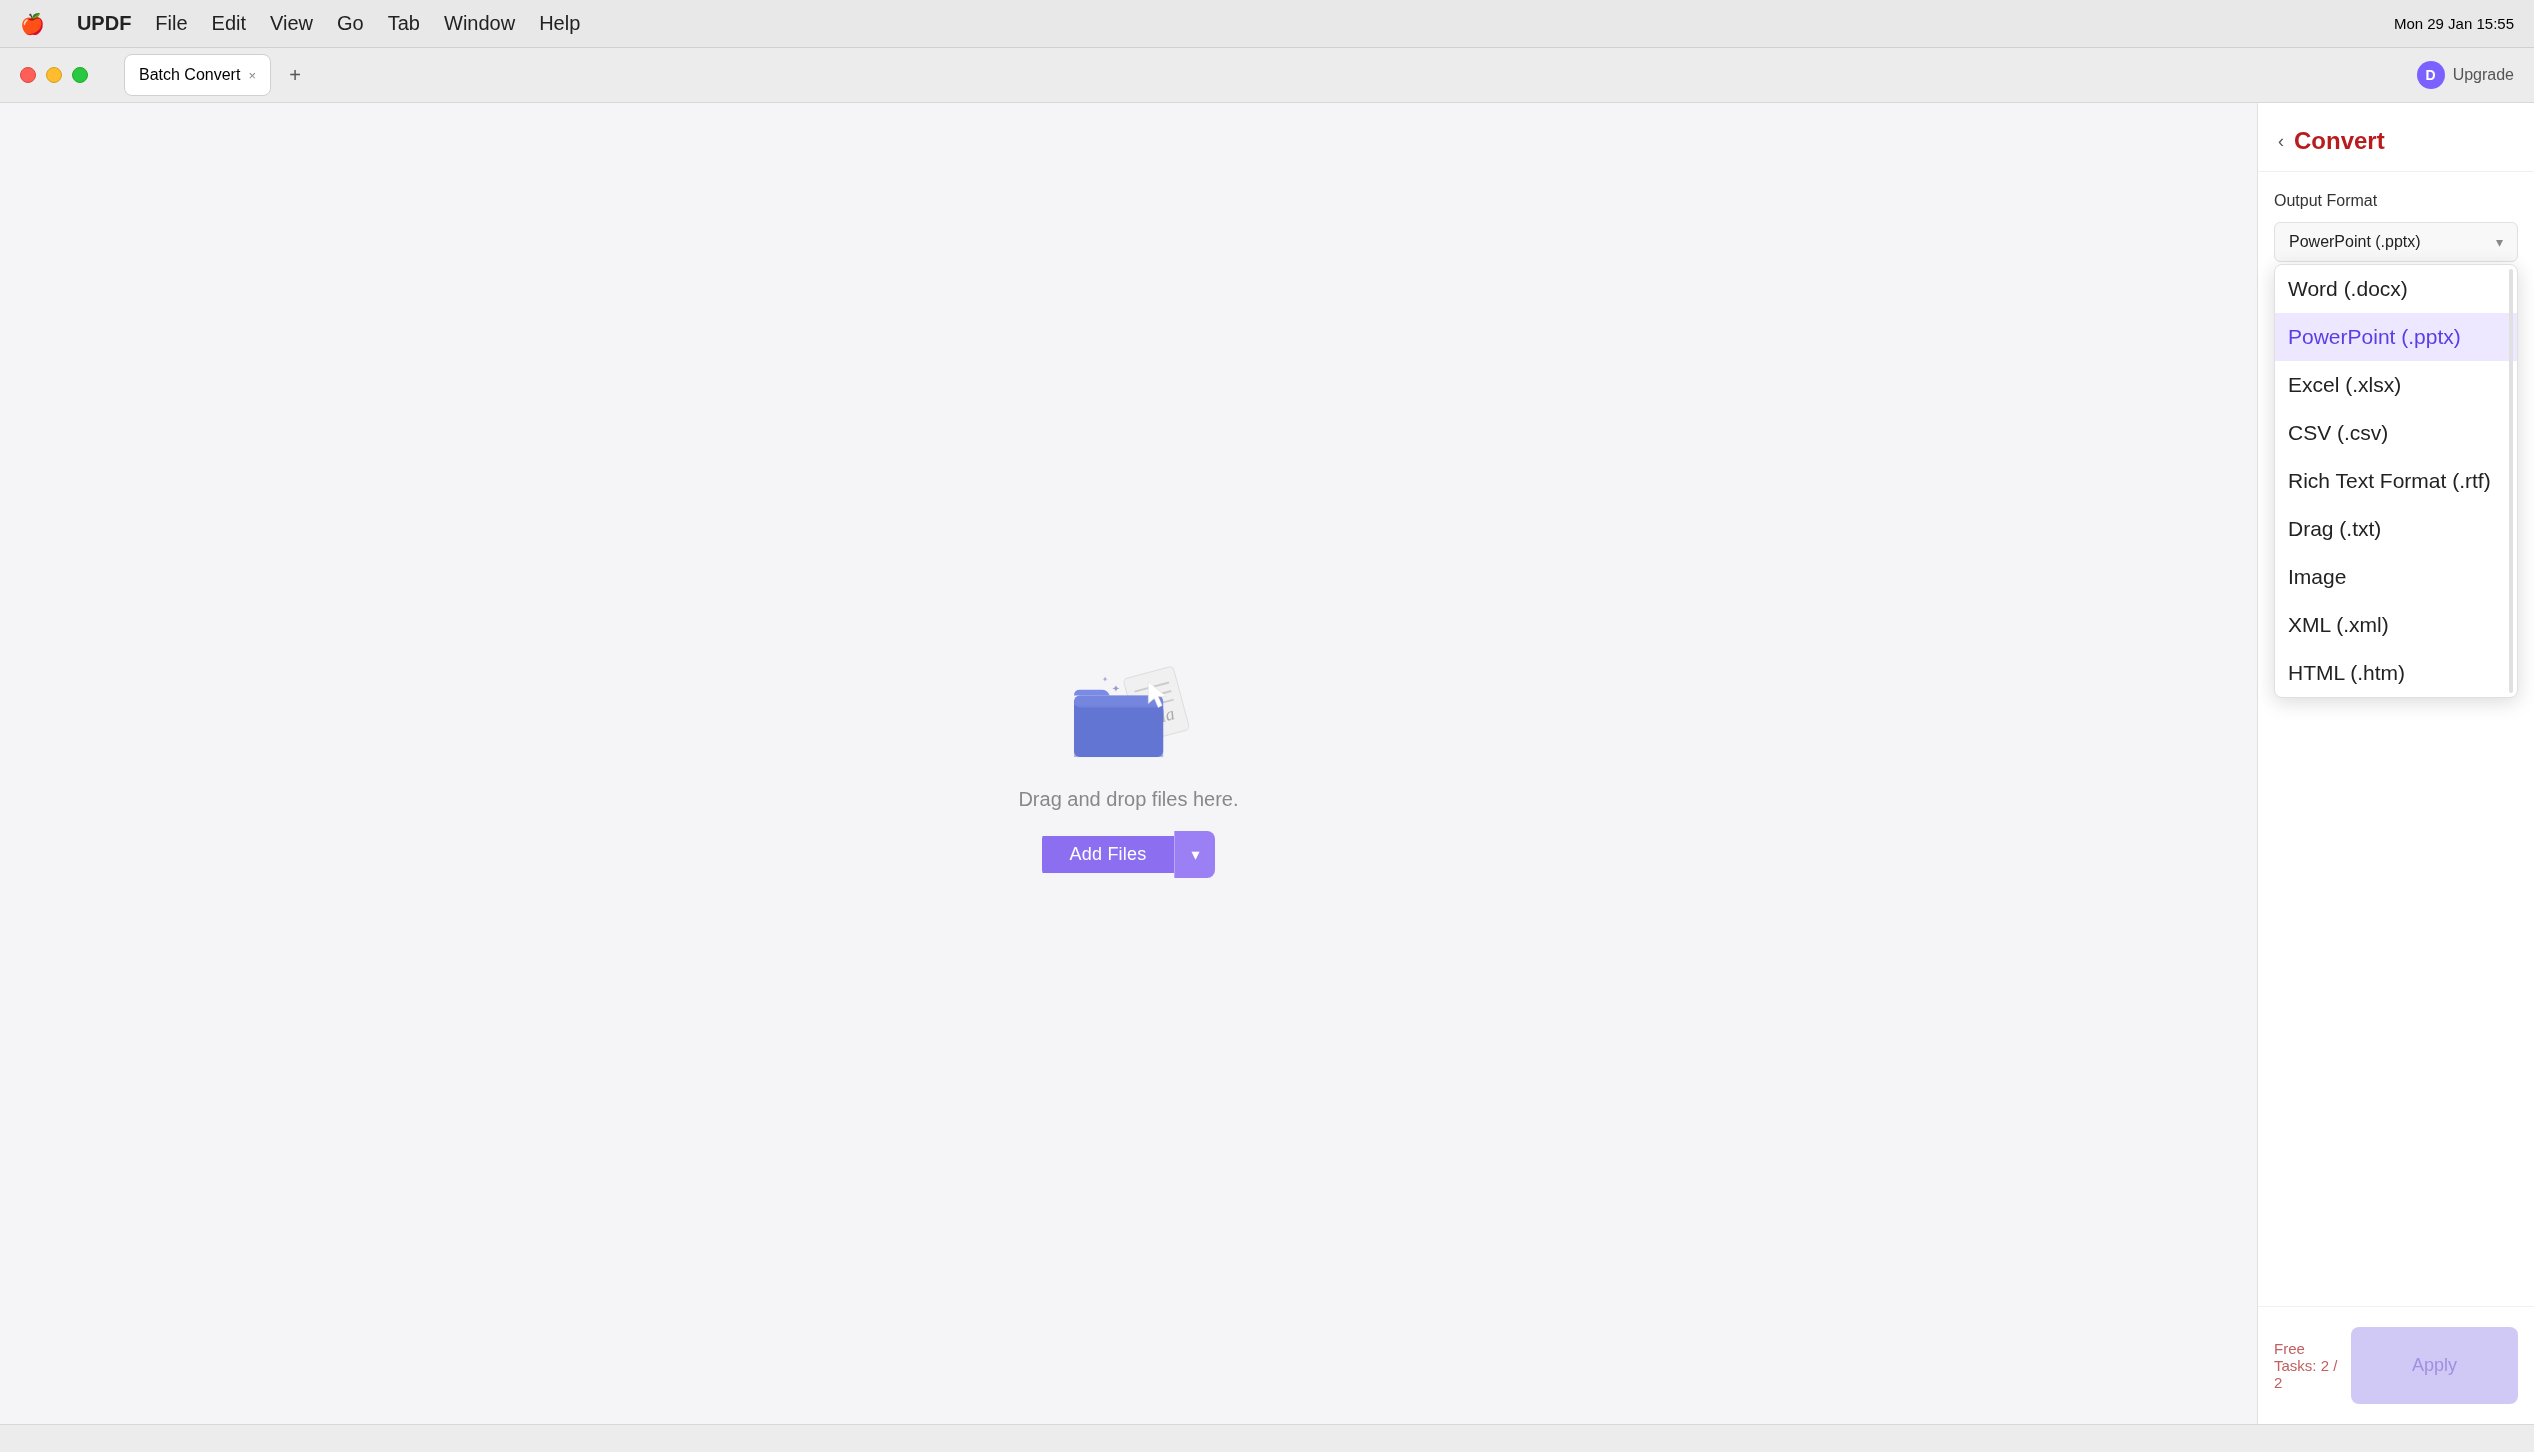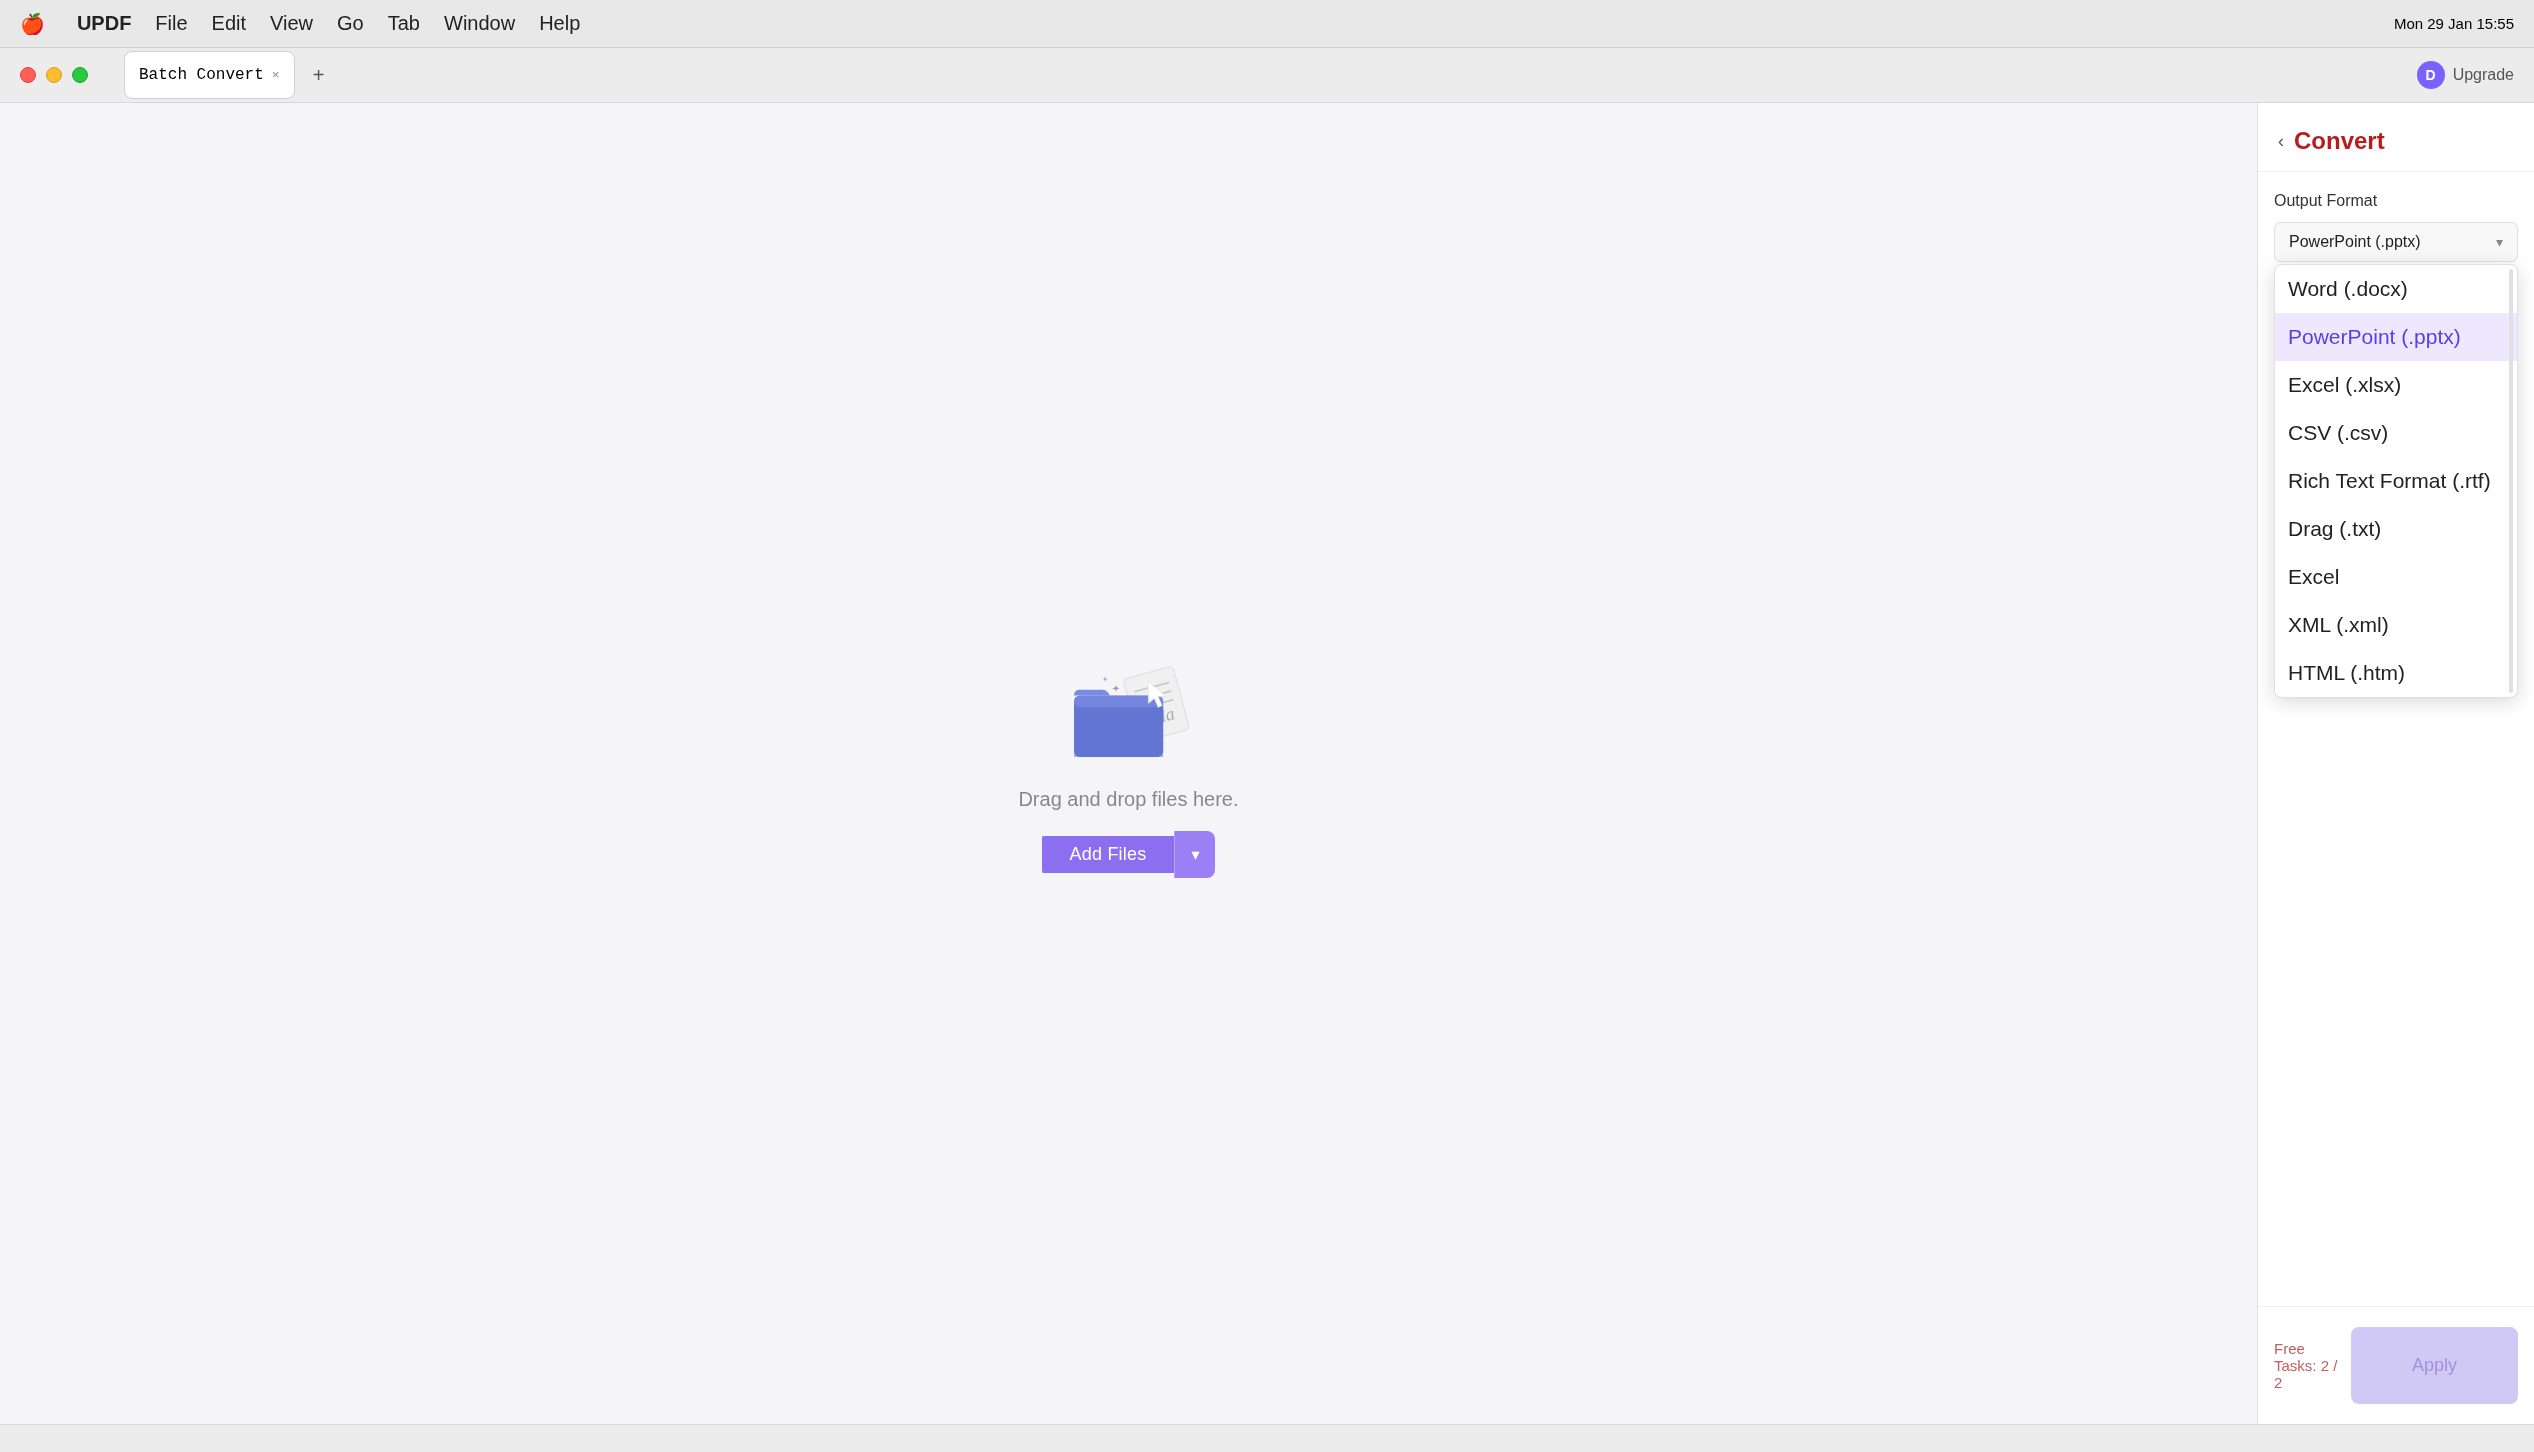--- a/index.html
+++ b/index.html
@@ -102,22 +102,21 @@
     .tab {
       display: flex;
       align-items: center;
       gap: 8px;
       background: #ffffff;
       border: 1px solid #d0d0d0;
       border-radius: 8px;
       padding: 6px 14px;
       font-size: 16px;
       cursor: pointer;
-      height: 48px;
-      font-family: Liberation Mono, monospace;
+      height: 42px;
     }
 
     .tab-close {
       font-size: 13px;
       color: #888;
       cursor: pointer;
     }
 
     .tab-add {
       width: 32px;
@@ -483,21 +482,21 @@
             <div class="dropdown-item">
               <span>CSV (.csv)</span>
             </div>
             <div class="dropdown-item">
               <span>Rich Text Format (.rtf)</span>
             </div>
             <div class="dropdown-item">
               <span>Drag (.txt)</span>
             </div>
             <div class="dropdown-item">
-              <span>Excel</span>
+              <span>Image</span>
             </div>
             <div class="dropdown-item">
               <span>XML (.xml)</span>
             </div>
             <div class="dropdown-item">
               <span>HTML (.htm)</span>
             </div>
           </div>
         </div>
       </div>

